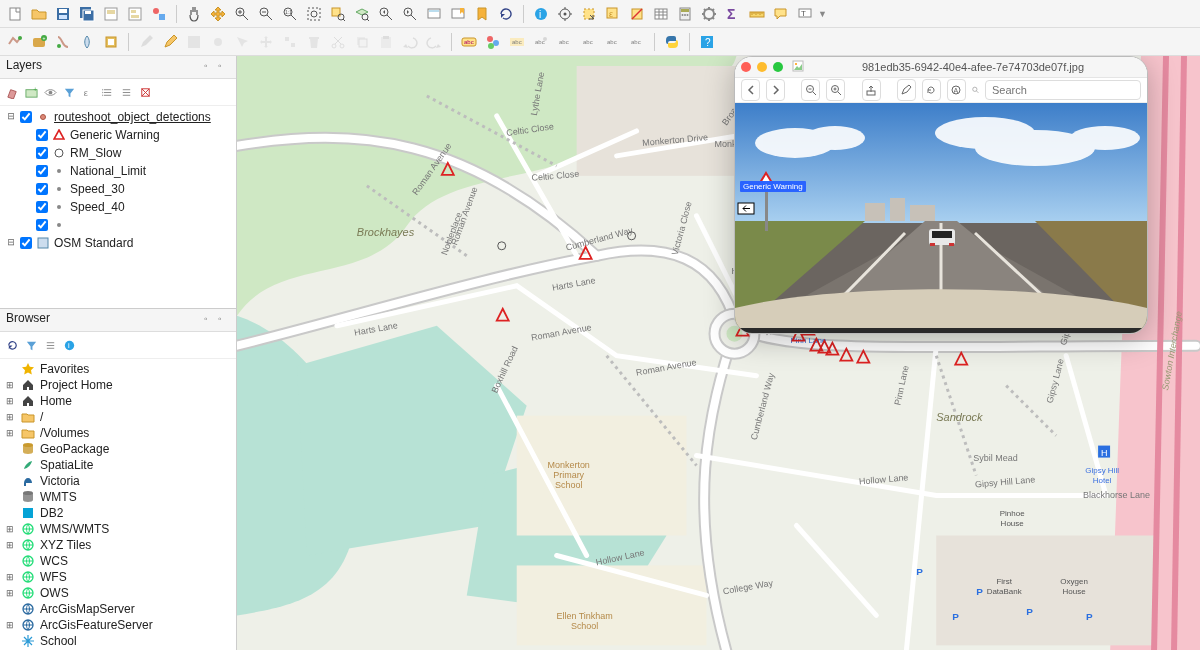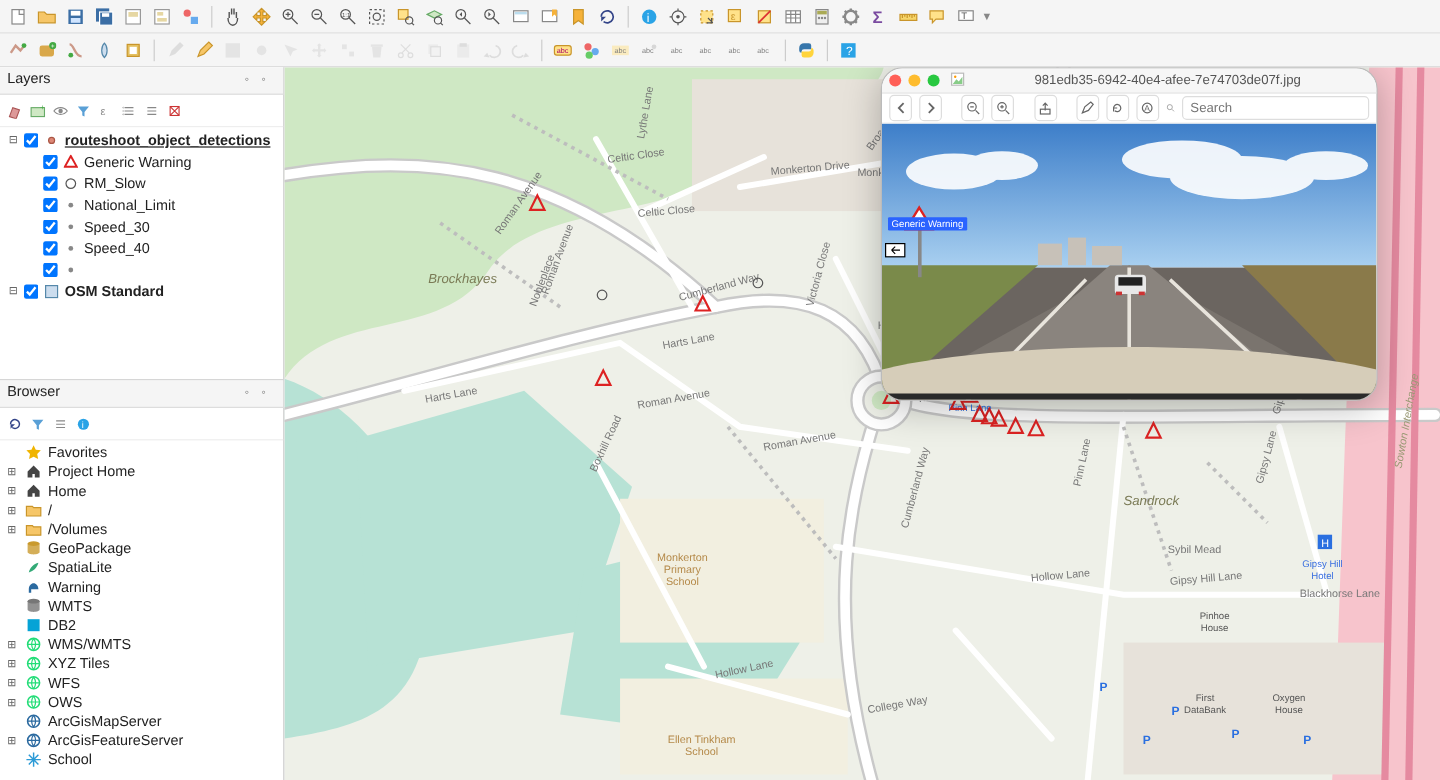--- a/index.html
+++ b/index.html
@@ -18,21 +18,21 @@
   .panel-body{flex:1;overflow:auto;padding:2px 2px}
   .tree ul{list-style:none;margin:0;padding:0}
   .tree li{padding:1px 0}
   .tree .lvl0{padding-left:4px}
   .tree .lvl1{padding-left:34px}
   .tree .row{display:flex;align-items:center;gap:4px;height:16px}
   .tree .sq{width:10px;height:10px;text-align:center;font-size:9px;line-height:9px;color:#666;cursor:pointer}
   .tree input[type=checkbox]{width:12px;height:12px;margin:0}
   .tree .sym{width:14px;display:flex;justify-content:center}
   .tree .lbl{white-space:nowrap}
-  .tree .bold{font-weight:bold}
+  .tree .bold{font-weight:normal}
   .tree .und{text-decoration:underline}
   .browser-body .brow{display:flex;align-items:center;gap:5px;height:16px;padding-left:4px}
   .browser-body .exp{width:10px;font-size:9px;color:#666}
   .browser-body .ico{width:14px;display:flex;justify-content:center}
   .map-area{flex:1;position:relative;overflow:hidden}
   .map-canvas{position:absolute;inset:0}
   .map-labels text{font-family:inherit}
   .popup{position:absolute;top:0;left:497px;width:412px;height:276px;background:#fff;border:1px solid #bbb;border-radius:18px;box-shadow:0 6px 30px rgba(0,0,0,.25);overflow:hidden}
   .popup .titlebar{height:20px;display:flex;align-items:center;padding:0 6px;background:#f6f6f6;border-bottom:1px solid #e5e5e5}
   .traffic{display:flex;gap:6px}
@@ -673,21 +673,21 @@
               </span>
               <span>SpatiaLite</span>
             </div>
             <div class="brow">
               <span class="exp"></span>
               <span class="ico">
                 <svg width="14" height="14" viewBox="0 0 14 14">
                   <path d="M3 9c0-3 2-5 4-5s4 2 4 5h-2v3H9V9H5v3H3z" fill="#2b6aa0"></path>
                 </svg>
               </span>
-              <span>Warning</span>
+              <span>Victoria</span>
             </div>
             <div class="brow">
               <span class="exp"></span>
               <span class="ico">
                 <svg width="14" height="14" viewBox="0 0 14 14">
                   <ellipse cx="7" cy="3" rx="5" ry="2" fill="#777"></ellipse>
                   <path d="M2 3v7c0 1.1 2.2 2 5 2s5-.9 5-2V3" fill="#777" opacity=".8"></path>
                 </svg>
               </span>
               <span>WMTS</span>
@@ -713,20 +713,30 @@
             </div>
             <div class="brow">
               <span class="exp">⊞</span>
               <span class="ico">
                 <svg width="14" height="14" viewBox="0 0 14 14">
                   <circle cx="7" cy="7" r="5" fill="none" stroke="#2d7" stroke-width="1.3"></circle>
                   <path d="M2 7h10M7 2c2 3 2 7 0 10M7 2c-2 3-2 7 0 10" fill="none" stroke="#2d7"></path>
                 </svg>
               </span>
               <span>XYZ Tiles</span>
+            </div>
+            <div class="brow">
+              <span class="exp"></span>
+              <span class="ico">
+                <svg width="14" height="14" viewBox="0 0 14 14">
+                  <circle cx="7" cy="7" r="5" fill="none" stroke="#2d7" stroke-width="1.3"></circle>
+                  <path d="M2 7h10M7 2c2 3 2 7 0 10M7 2c-2 3-2 7 0 10" fill="none" stroke="#2d7"></path>
+                </svg>
+              </span>
+              <span>WCS</span>
             </div>
             <div class="brow">
               <span class="exp">⊞</span>
               <span class="ico">
                 <svg width="14" height="14" viewBox="0 0 14 14">
                   <circle cx="7" cy="7" r="5" fill="none" stroke="#2d7" stroke-width="1.3"></circle>
                   <path d="M2 7h10M7 2c2 3 2 7 0 10M7 2c-2 3-2 7 0 10" fill="none" stroke="#2d7"></path>
                 </svg>
               </span>
               <span>WFS</span>

